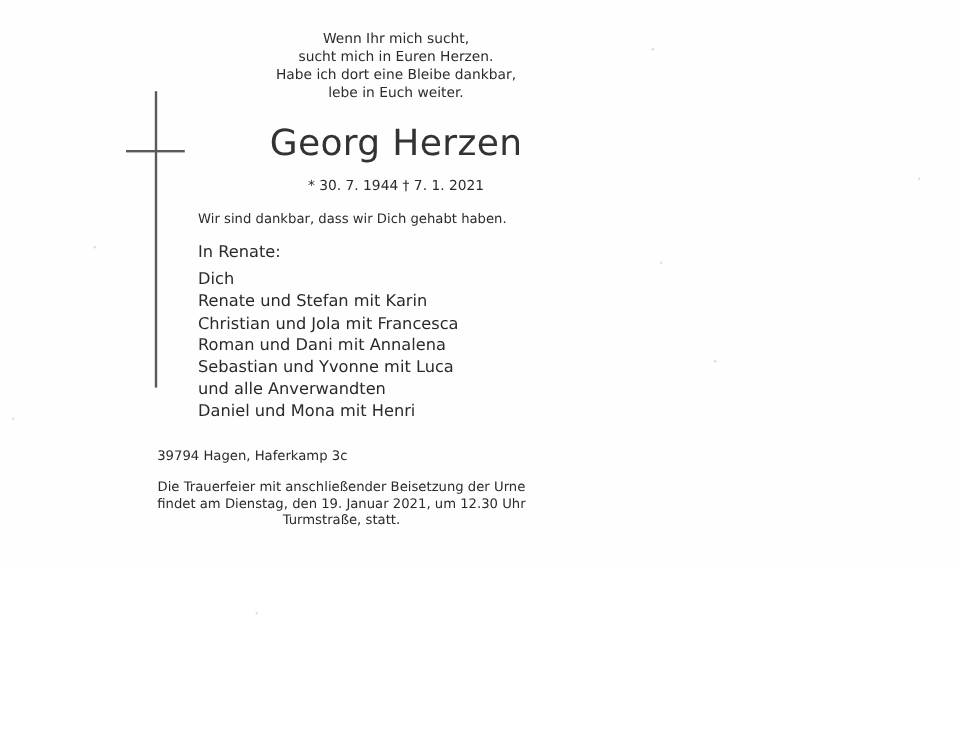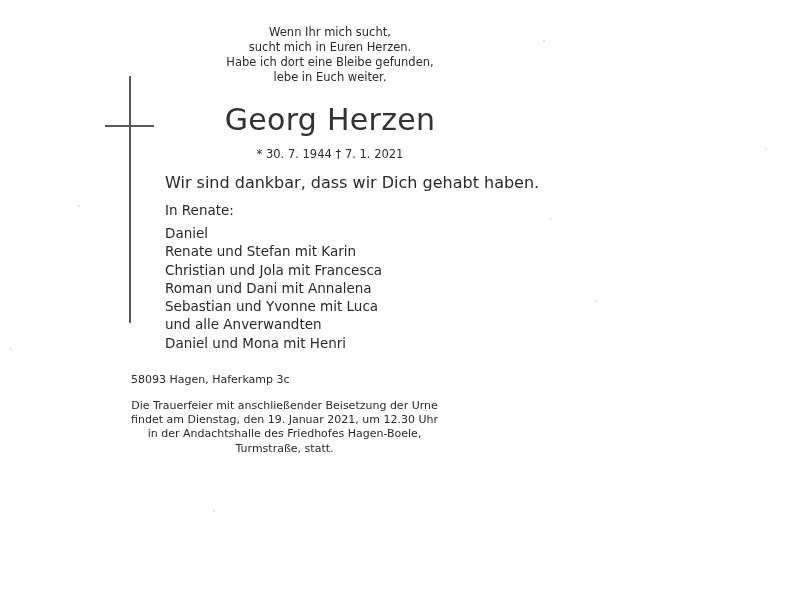--- a/index.html
+++ b/index.html
@@ -68,21 +68,21 @@
       font-size: 11.5px;
       line-height: 15px;
       color: #2b2b2b;
       white-space: nowrap;
     }
     .dates span + span { }
     .thanks {
       position: absolute;
       left: 165px;
       top: 173px;
-      font-size: 16px;
+      font-size: 11px;
       line-height: 20px;
       white-space: nowrap;
     }
     .in-love {
       position: absolute;
       left: 165px;
       top: 200px;
       font-size: 13.5px;
       line-height: 20px;
       white-space: nowrap;
@@ -124,51 +124,50 @@
 <div class="page">
 
   <div>
     <div class="cross-v"></div>
     <div class="cross-h"></div>
   </div>
 
   <div class="poem">
     <div>Wenn Ihr mich sucht,</div>
     <div>sucht mich in Euren Herzen.</div>
-    <div>Habe ich dort eine Bleibe gefunden,</div>
+    <div>Habe ich dort eine Bleibe dankbar,</div>
     <div>lebe in Euch weiter.</div>
   </div>
 
   <div class="name">Georg Herzen</div>
 
   <div class="dates">
     <span>* 30. 7. 1944</span>
     <span>† 7. 1. 2021</span>
   </div>
 
   <div class="thanks">Wir sind dankbar, dass wir Dich gehabt haben.</div>
 
   <div class="in-love">In Renate:</div>
 
   <div class="family">
-    <div>Daniel</div>
+    <div>Dich</div>
     <div>Renate und Stefan mit Karin</div>
     <div>Christian und Jola mit Francesca</div>
     <div>Roman und Dani mit Annalena</div>
     <div>Sebastian und Yvonne mit Luca</div>
     <div>und alle Anverwandten</div>
     <div>Daniel und Mona mit Henri</div>
   </div>
 
-  <div class="address">58093 Hagen, Haferkamp 3c</div>
+  <div class="address">39794 Hagen, Haferkamp 3c</div>
 
   <div class="service">
     <div>Die Trauerfeier mit anschließender Beisetzung der Urne</div>
     <div>findet am Dienstag, den 19. Januar 2021, um 12.30 Uhr</div>
-    <div>in der Andachtshalle des Friedhofes Hagen-Boele,</div>
     <div>Turmstraße, statt.</div>
   </div>
 
   <div class="speck" style="left:543px;top:40px;"></div>
   <div class="speck" style="left:78px;top:205px;"></div>
   <div class="speck" style="left:595px;top:300px;"></div>
   <div class="speck" style="left:10px;top:348px;"></div>
   <div class="speck" style="left:213px;top:510px;"></div>
   <div class="speck" style="left:765px;top:148px;"></div>
   <div class="speck" style="left:550px;top:218px;"></div>

